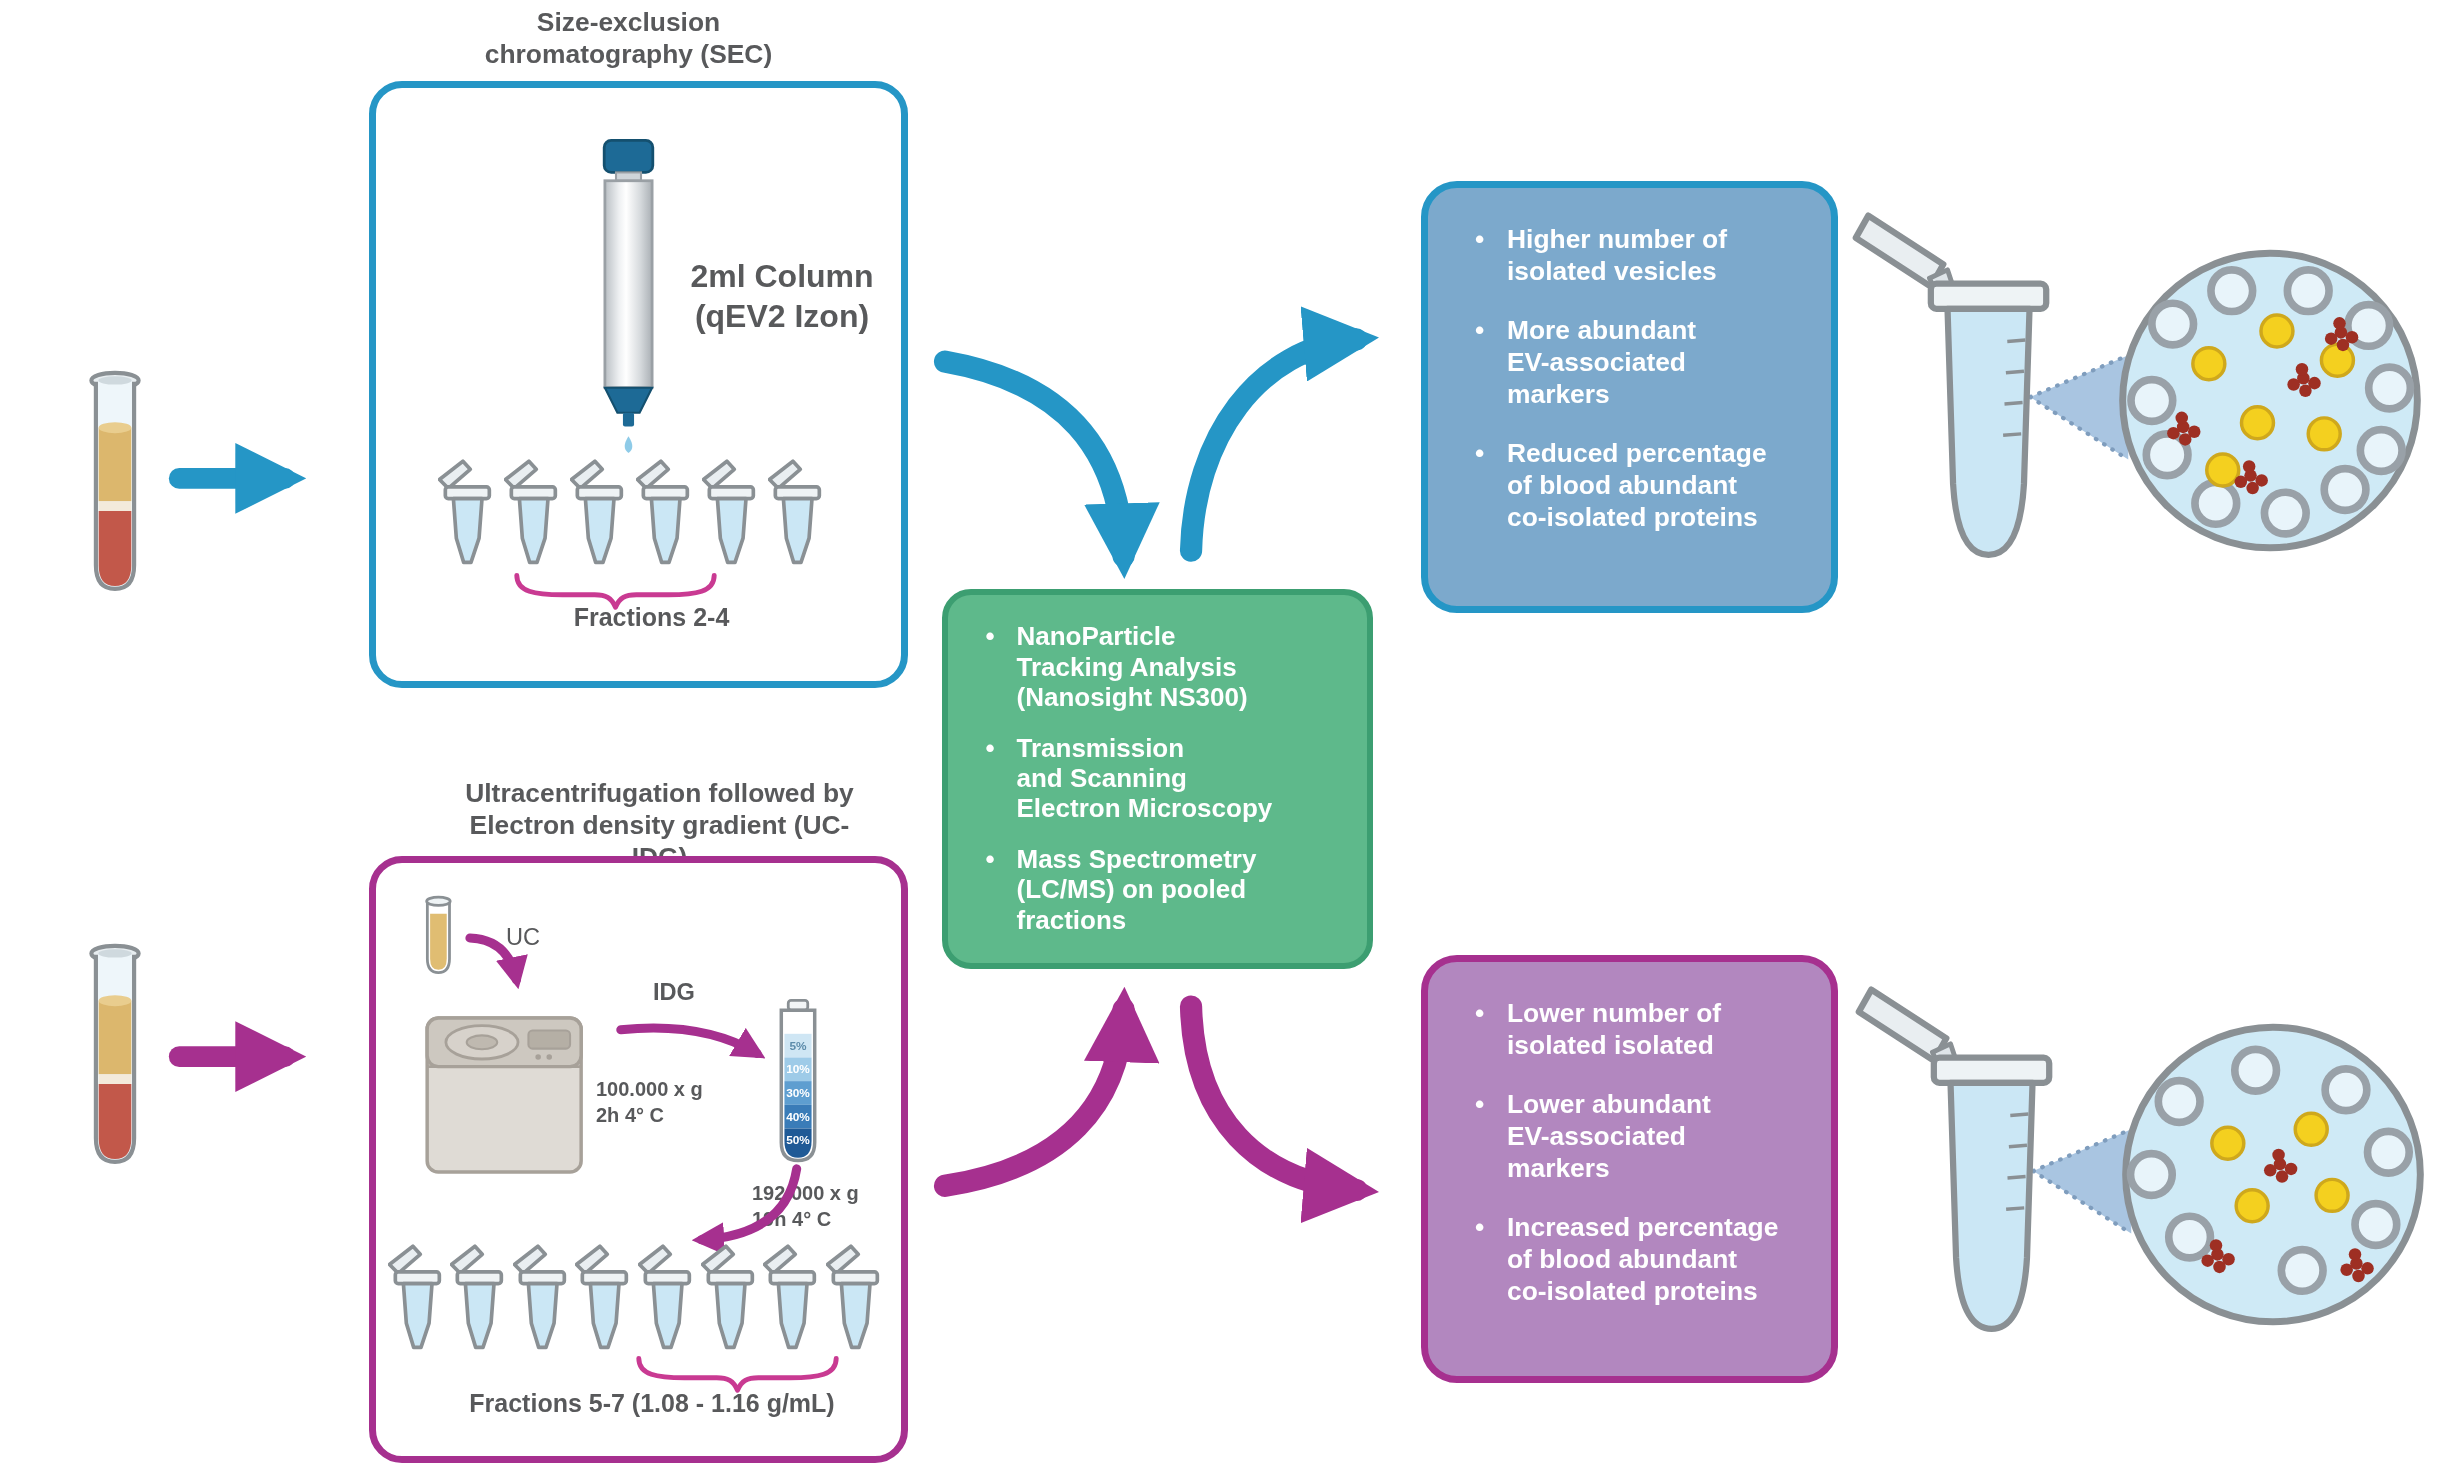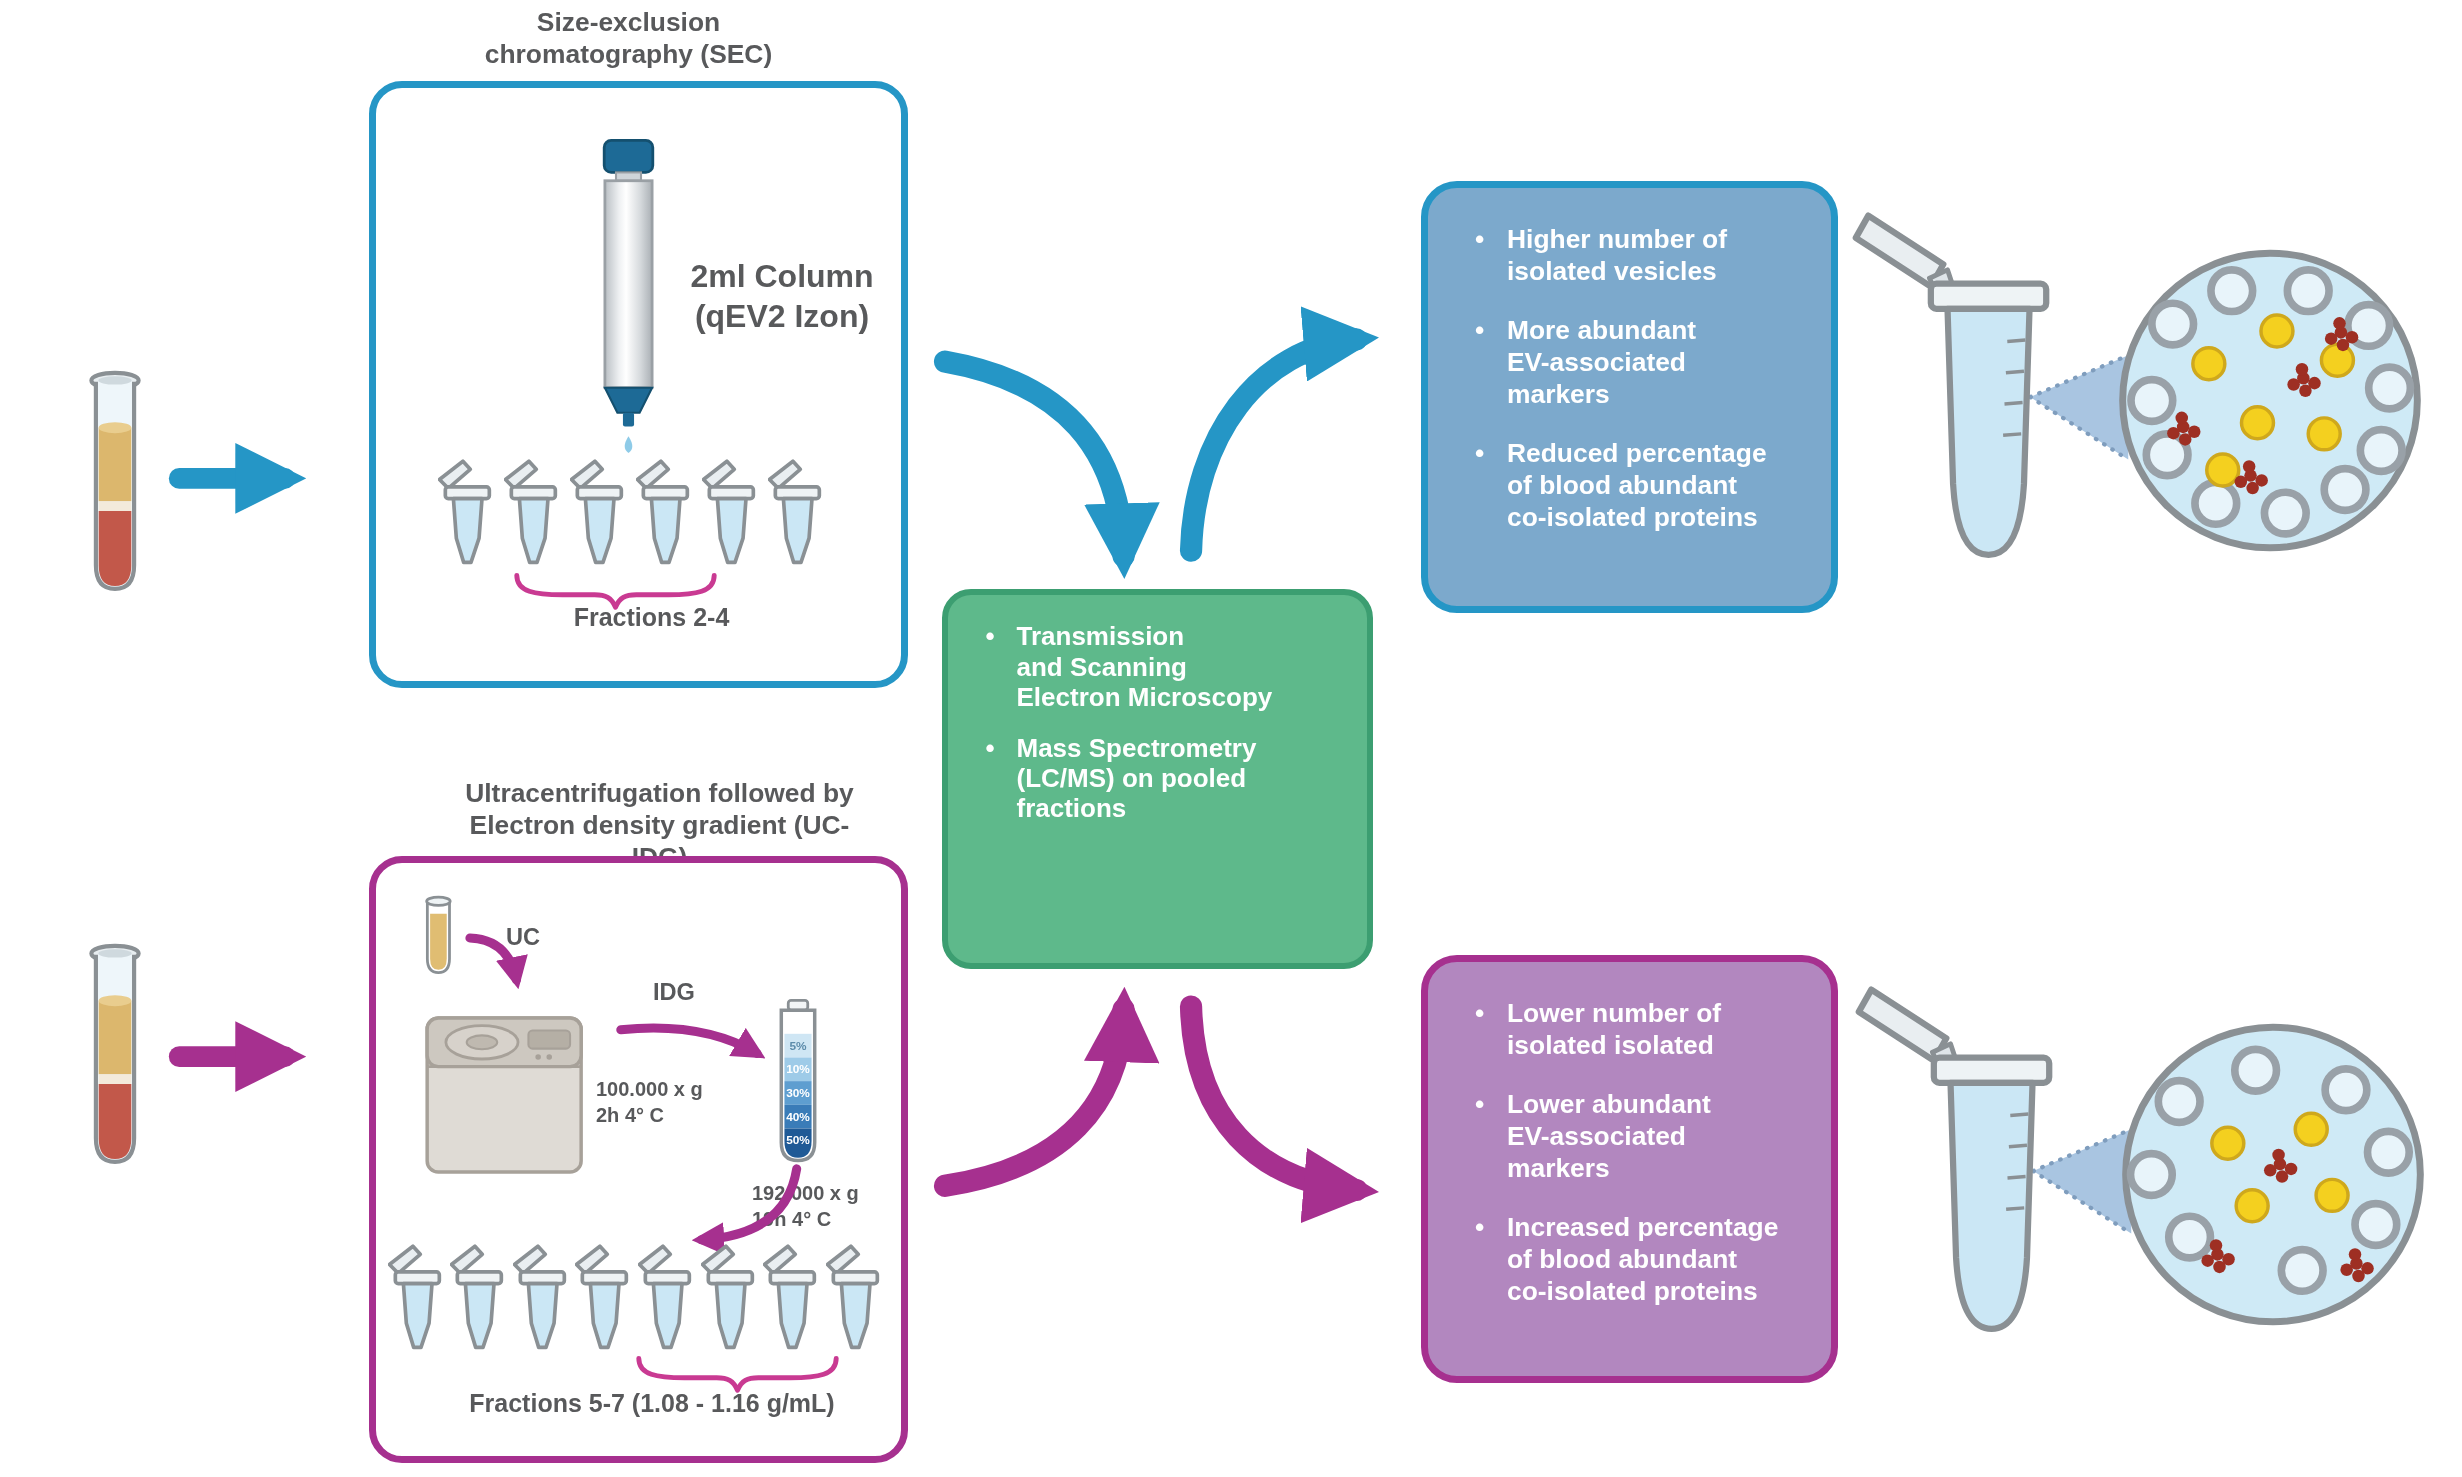--- a/index.html
+++ b/index.html
@@ -18,21 +18,21 @@
   .panel-title{font-weight:bold;font-size:26.4px;line-height:1.22;text-align:center;color:var(--text);}
   .sec-title{left:420px;top:5.6px;width:417px;}
   .ucidg-title{left:451px;top:777px;width:417px;}
   .column-label{left:678px;top:256px;width:208px;font-size:32px;font-weight:bold;text-align:center;line-height:1.25;}
   .fractions-label{font-size:25px;font-weight:bold;text-align:center;color:var(--text);}
   .fractions-sec{left:478px;top:603px;width:347px;}
   .fractions-ucidg{left:388px;top:1389px;width:528px;}
   .small-label{font-size:20px;font-weight:bold;line-height:1.3;color:var(--text);}
   .spin1{left:596px;top:1076px;width:153px;}
   .spin2{left:752px;top:1180px;width:139px;}
-  .uc-label{left:506px;top:924px;font-size:23.6px;font-weight:bold;}
+  .uc-label{left:506px;top:924px;font-size:23.6px;font-weight:normal;}
   .idg-label{left:653px;top:979px;font-size:23.6px;font-weight:bold;}
   .sample-ellipse{left:39px;top:698px;width:309px;height:149px;border-radius:50%;
     background:var(--salmon);border:5.6px solid var(--salmon-border);
     display:flex;align-items:center;justify-content:center;text-align:center;
     font-size:28px;font-weight:bold;line-height:1.2;color:var(--text);box-sizing:border-box;}
   .bullet-box{box-sizing:border-box;color:#ffffff;}
   .bullet-box ul{list-style:none;margin:0;padding:0;}
   .bullet-box li{position:relative;color:#ffffff;font-weight:bold;}
   .bullet-box li::before{content:"\2022";position:absolute;left:18px;top:0;}
   .analysis-box{left:942px;top:589px;width:431px;height:380px;background:var(--green);
@@ -243,20 +243,23 @@
       <use href="#microtube"></use>
     </svg>
 
   <svg class="abs" style="left:636px;top:1354px" width="203" height="42" viewBox="0 0 292 60">
     <path d="M4,6 C4,30 30,34 70,34 L116,34 C132,34 140,38 146,52 C152,38 160,34 176,34 L222,34 C262,34 288,30 288,6" fill="none" stroke="#c93a92" stroke-width="7" stroke-linecap="round" stroke-linejoin="round"></path>
   </svg>
   <div class="abs fractions-label fractions-ucidg">Fractions 5-7 (1.08 - 1.16 g/mL)</div>
 
   <div class="abs bullet-box analysis-box">
     <ul>
+      <li class="pre">NanoParticle
+Tracking Analysis
+(Nanosight NS300)</li>
       <li class="pre">Transmission
 and Scanning
 Electron Microscopy</li>
       <li class="pre">Mass Spectrometry
 (LC/MS) on pooled
 fractions</li>
     </ul>
   </div>
 
   <div class="abs bullet-box result-box sec-results">

